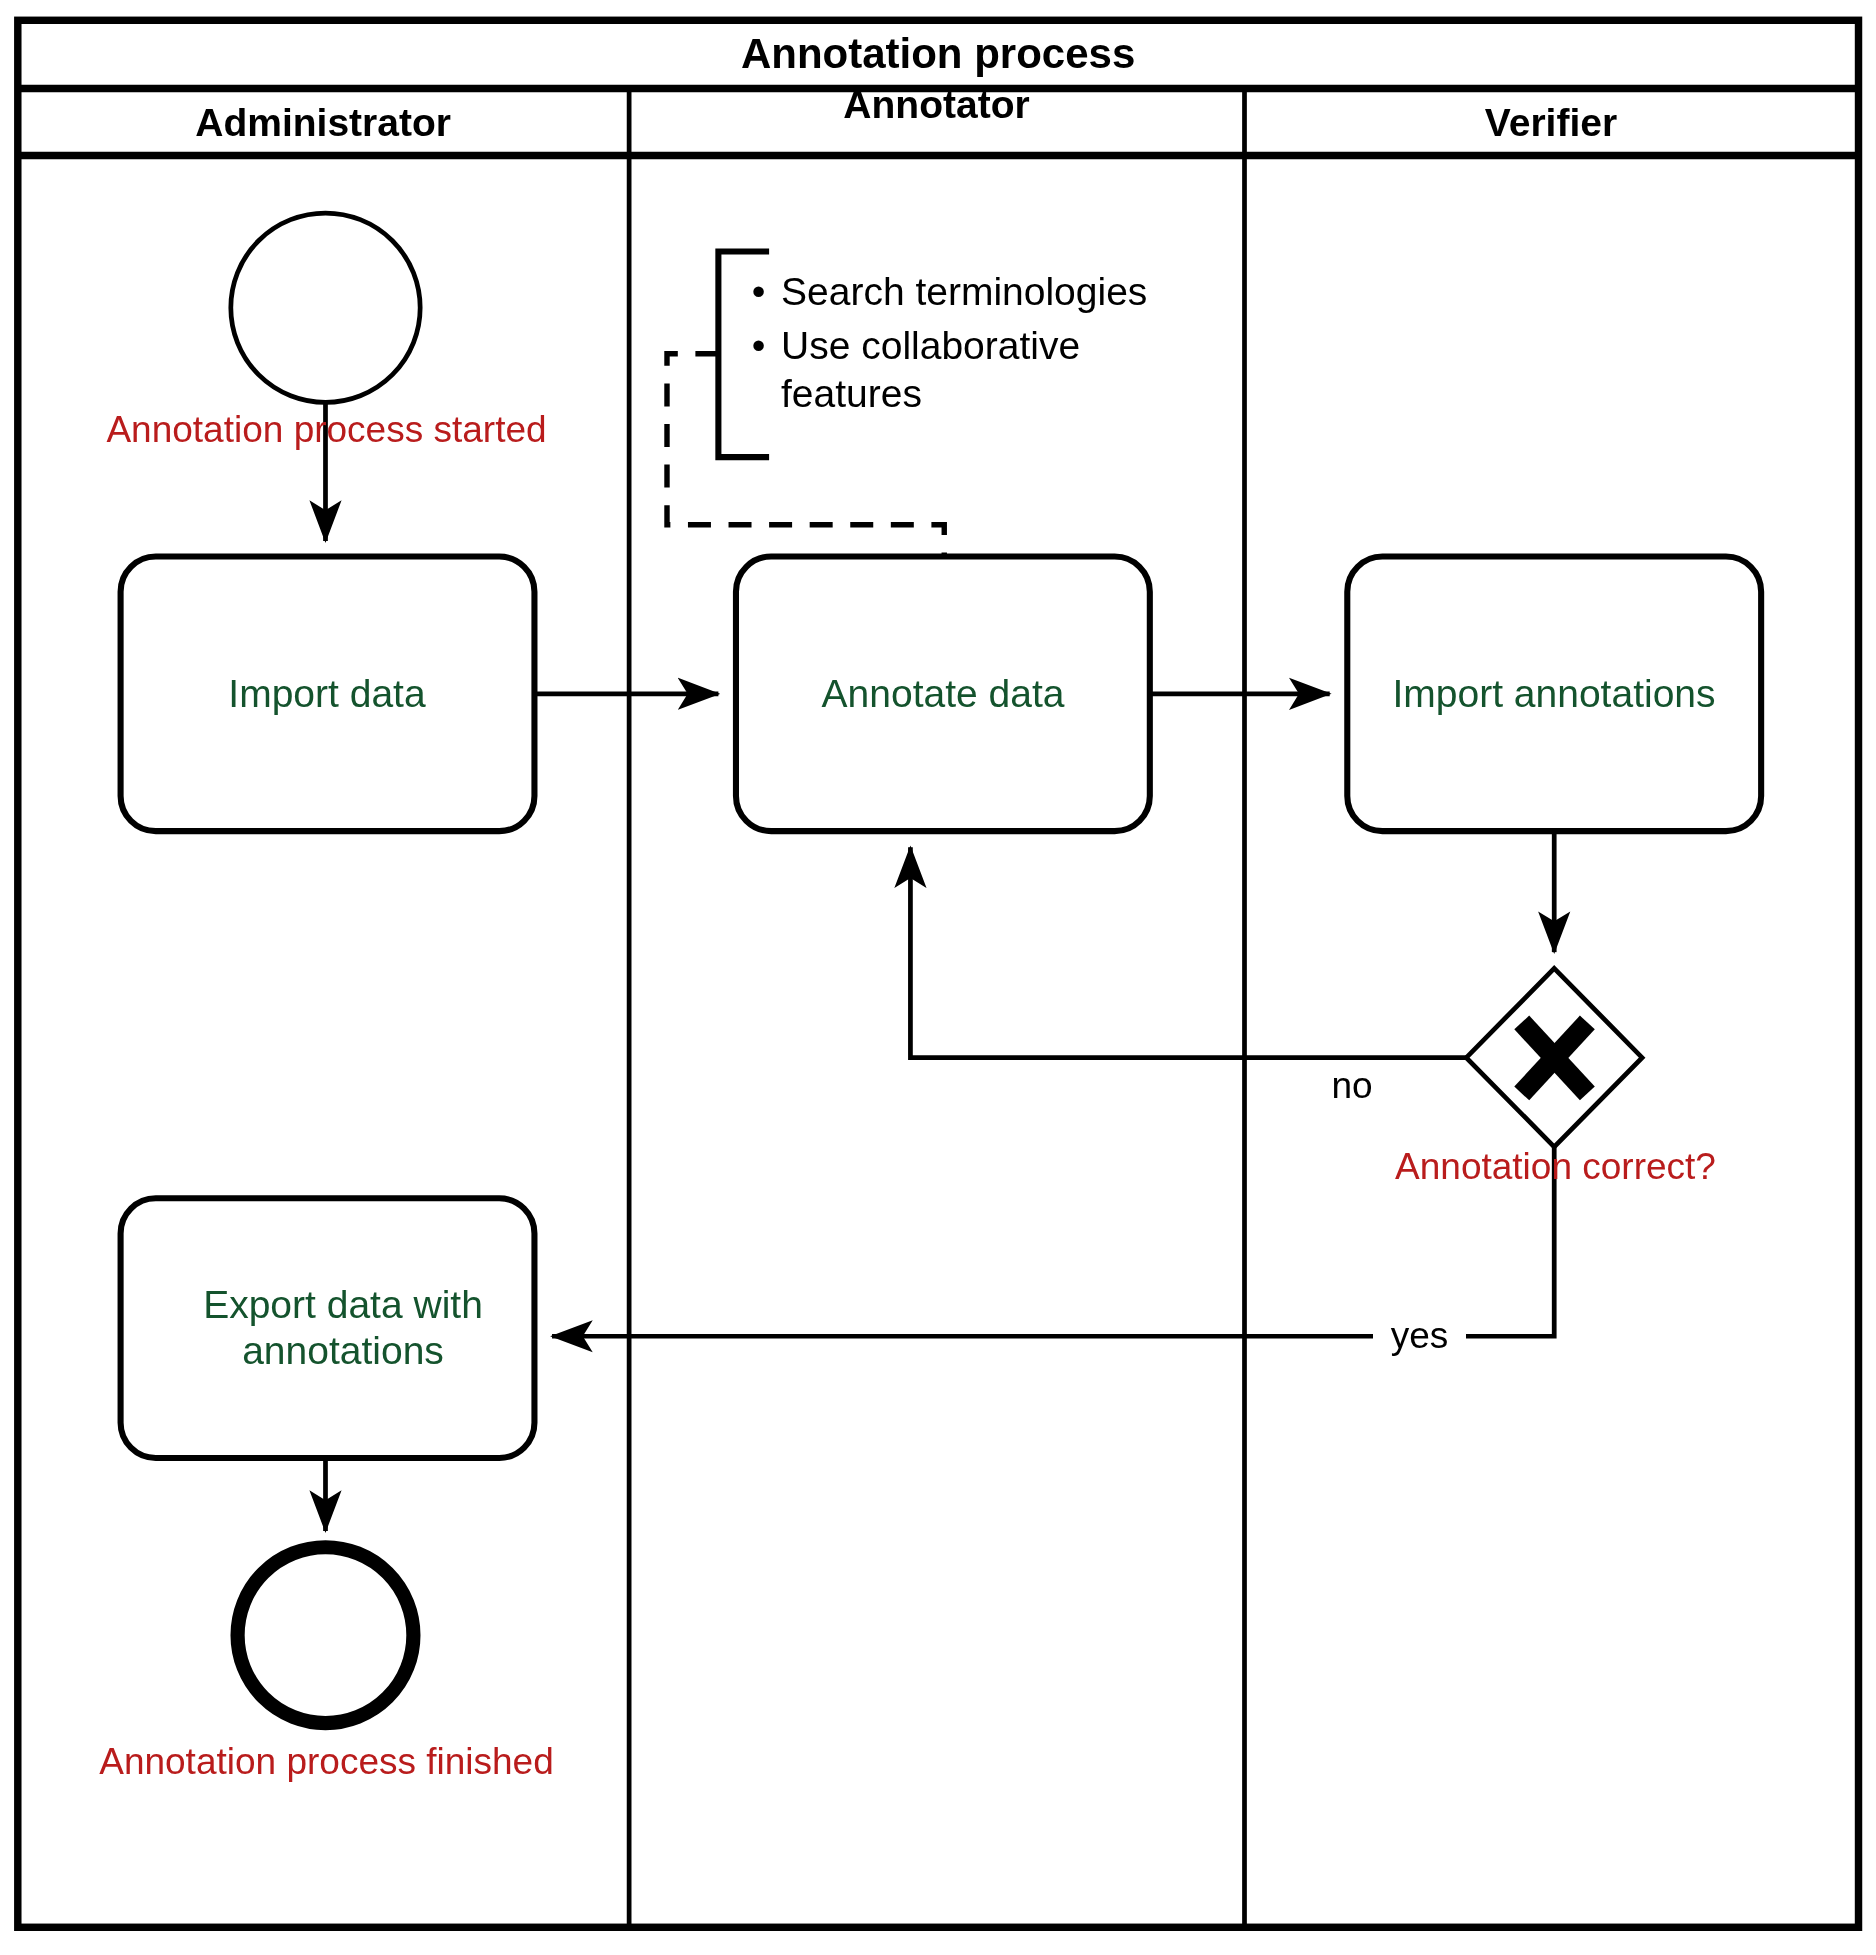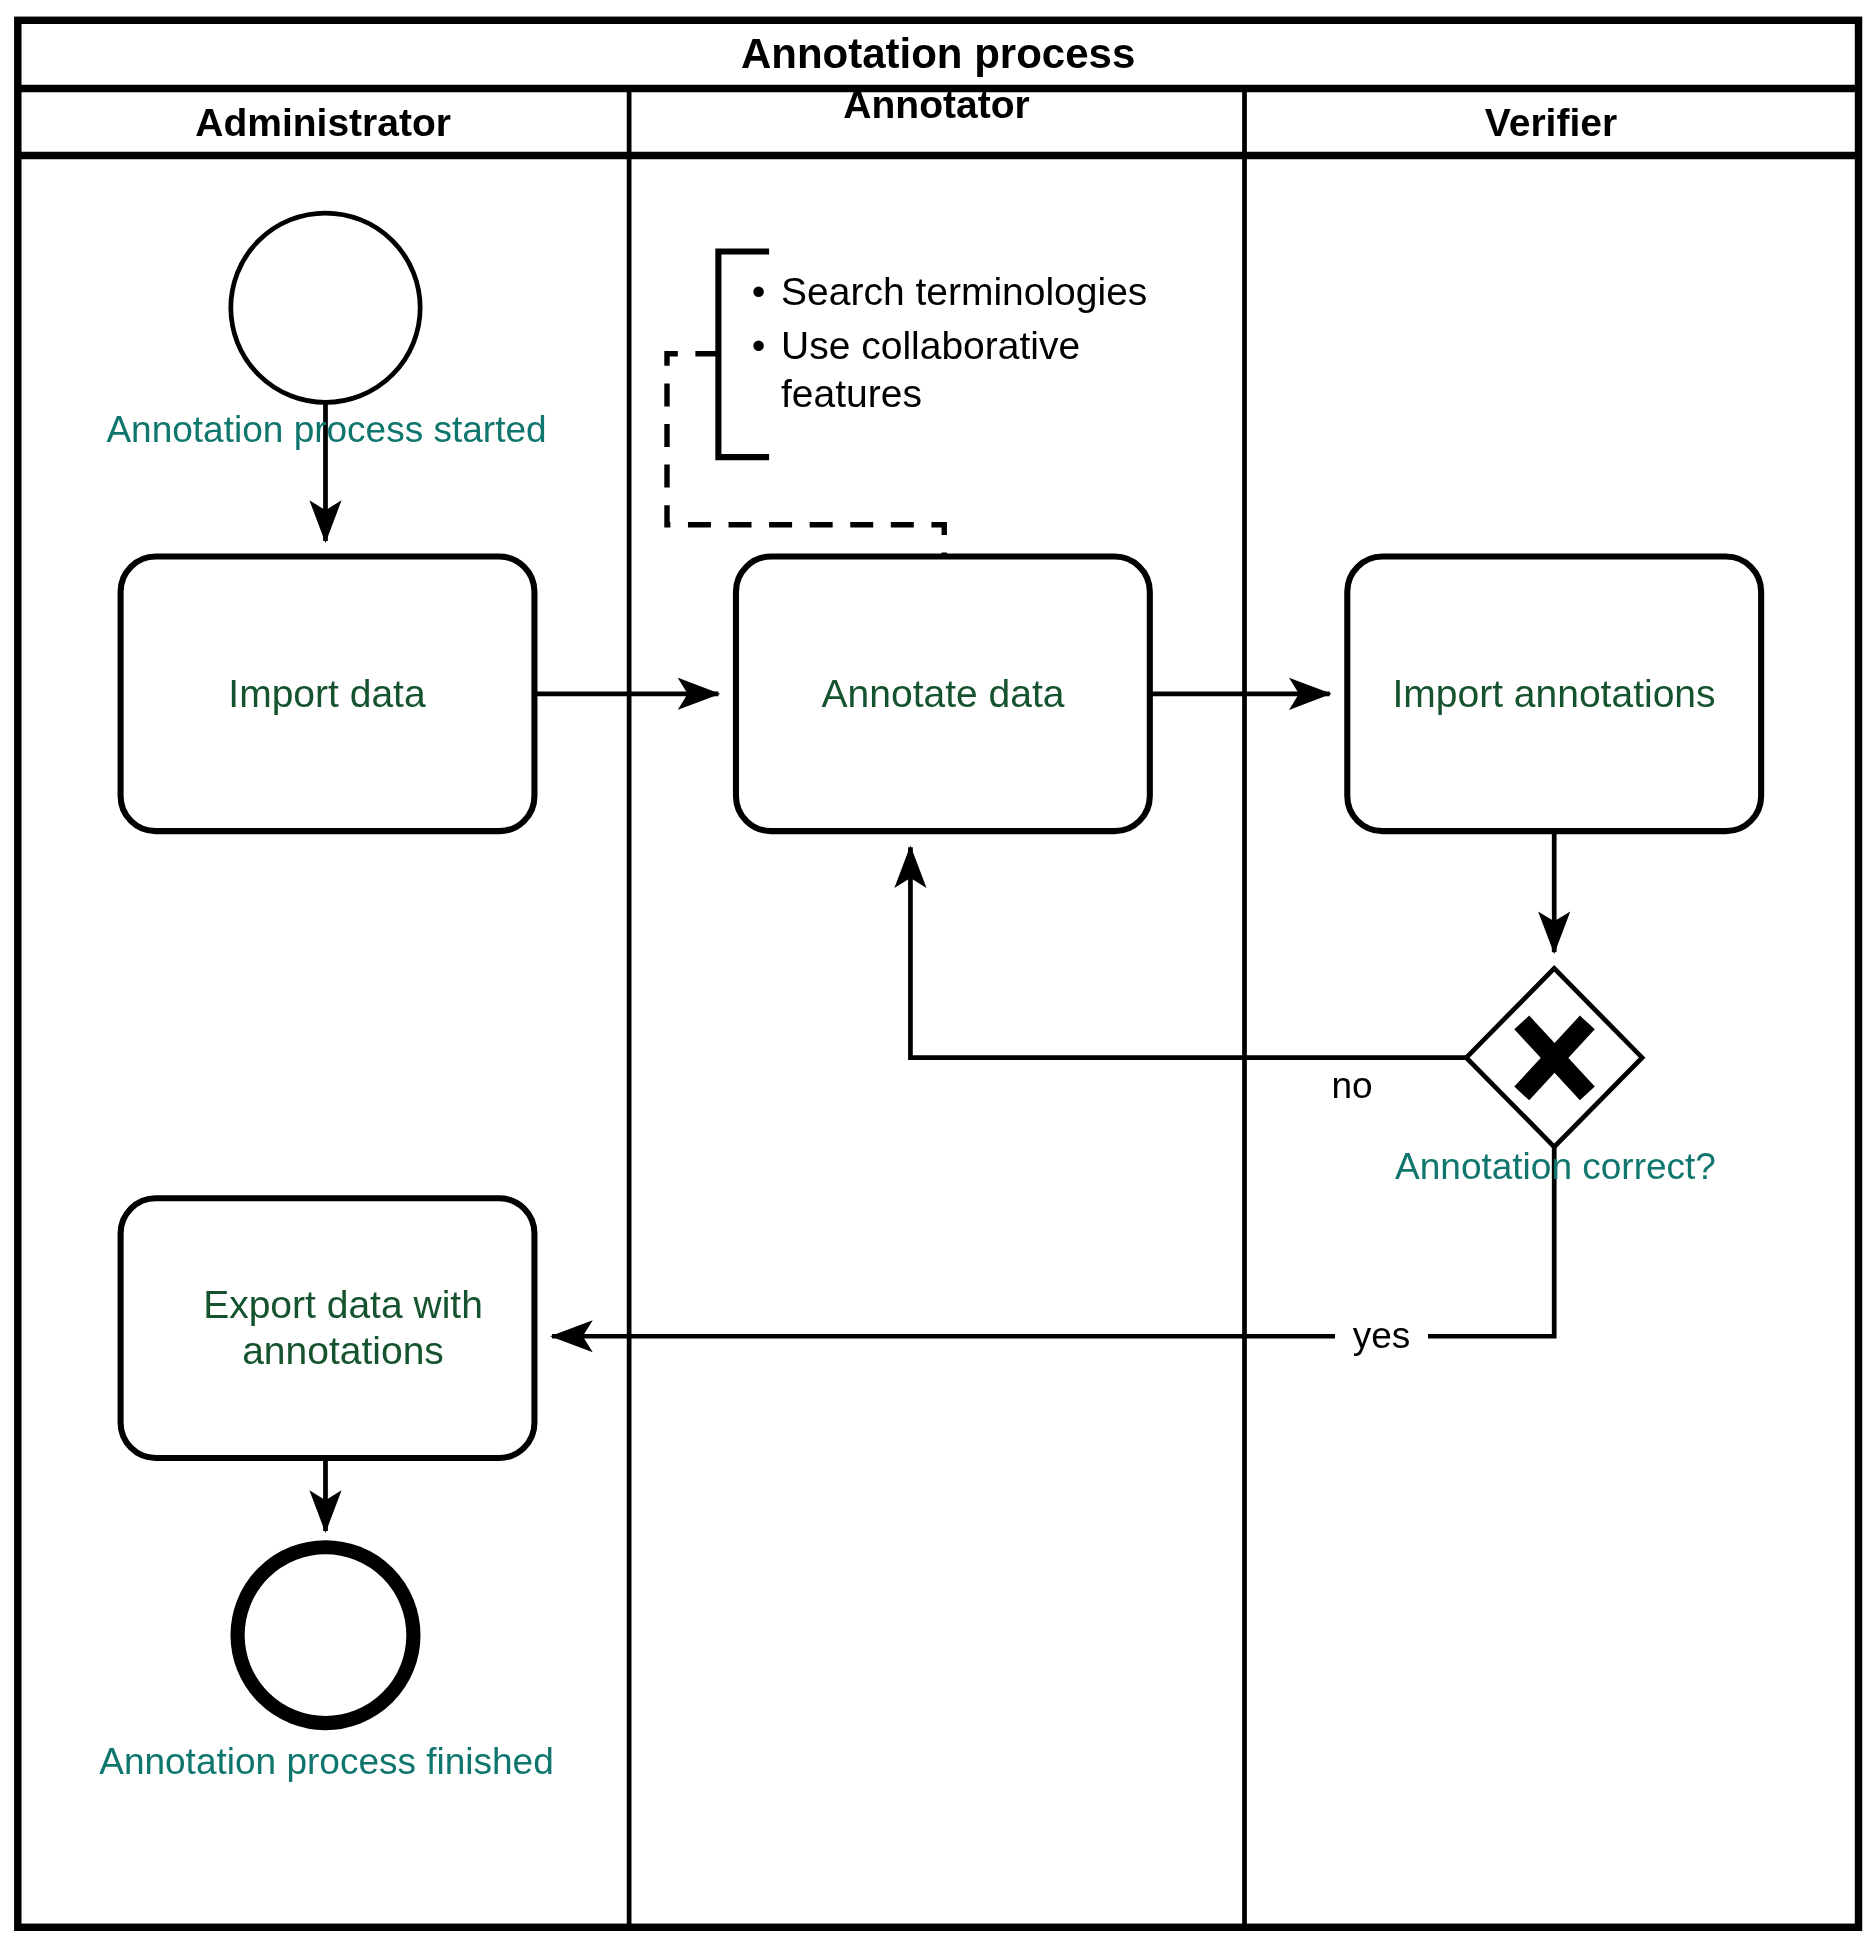--- a/index.html
+++ b/index.html
@@ -22,21 +22,21 @@
   }
   .edge-label{
     position:absolute;
     display:flex;align-items:center;justify-content:center;
     font-size:37px;color:#000;text-align:center;
     background:#ffffff;
   }
   .event-label{
     position:absolute;
     display:flex;align-items:center;justify-content:center;
-    font-size:37px;color:#0f766e;text-align:center;white-space:nowrap;
+    font-size:37px;color:#b91c1c;text-align:center;white-space:nowrap;
   }
   .anno-list{
     position:absolute;
     font-size:39px;color:#000;line-height:1.22;
     list-style:none;margin:0;padding:0;
   }
   .anno-list li{position:relative;padding-left:32px;margin:0 0 6.8px 0;}
   .anno-list li .bul{position:absolute;left:2.7px;top:0;font-size:39px;line-height:1.22;}
 </style>
 </head>
@@ -148,21 +148,21 @@
 
   <div class="node-label" style="left:136px;top:1198px;width:414px;height:260px;flex-direction:column;">
     <span>Export data with</span>
     <span>annotations</span>
   </div>
 
   <div class="event-label" style="left:1346px;top:1143px;width:419px;height:47px;">Annotation correct?</div>
 
   <div class="edge-label" style="left:1312px;top:1033px;width:80px;height:50px;margin-top:28px;">no</div>
 
-  <div class="edge-label" style="left:1335px;top:1311px;width:93px;height:50px;">yes</div>
+  <div class="edge-label" style="left:1373px;top:1311px;width:93px;height:50px;">yes</div>
 
   <div class="event-label" style="left:13.5px;top:1738px;width:626px;height:47px;">Annotation process finished</div>
 
   <ul class="anno-list" style="left:749px;top:268px;width:467px;">
     <li>
       <span class="bul">•</span>
       <span>Search terminologies</span>
     </li>
     <li>
       <span class="bul">•</span>

